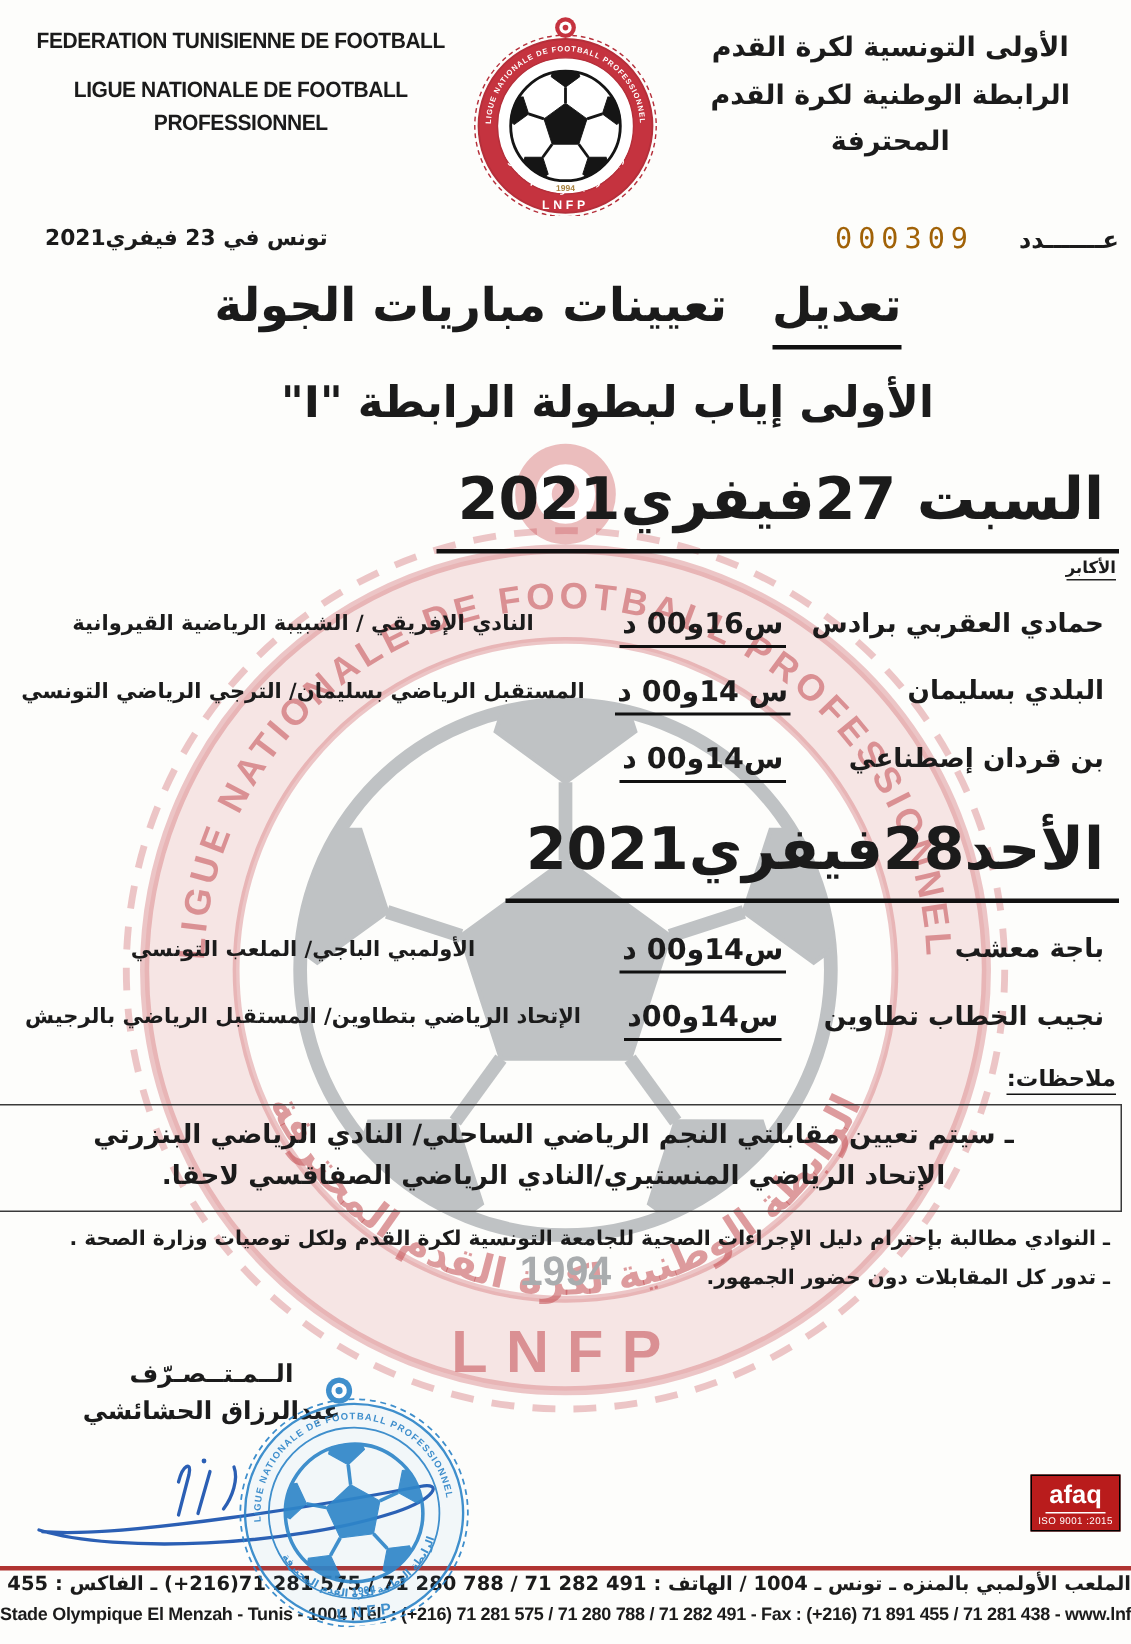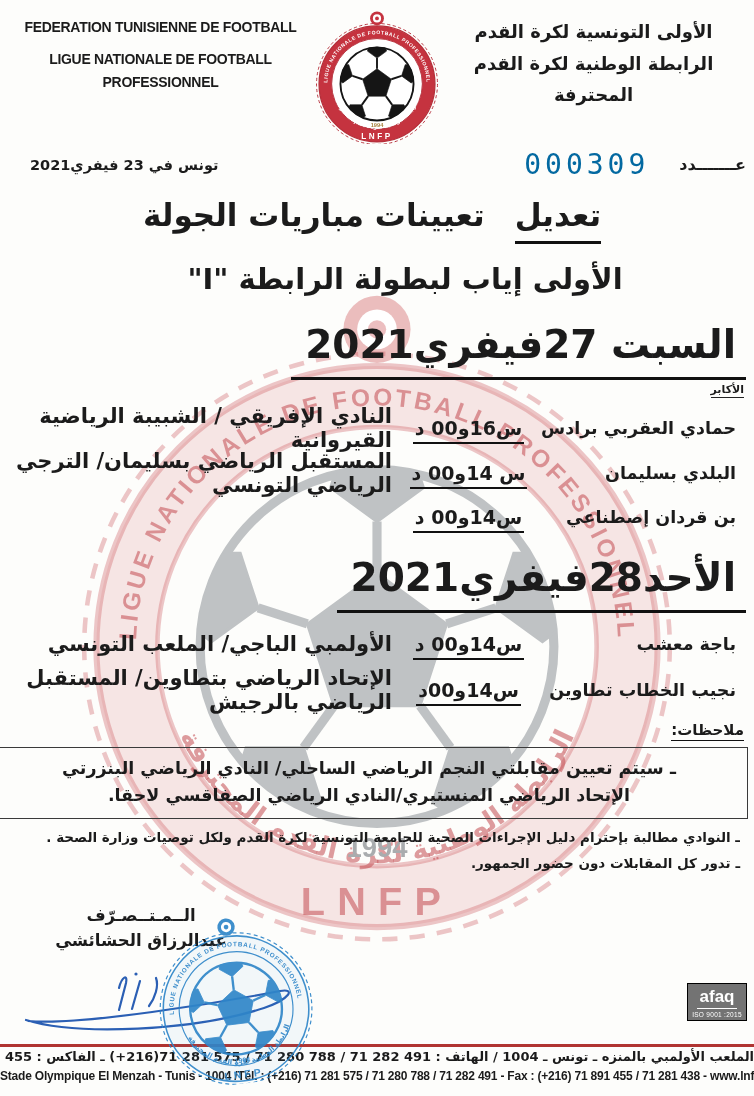--- a/index.html
+++ b/index.html
@@ -22,50 +22,50 @@
   .hdr{display:grid;grid-template-columns:1fr 140px 1fr;align-items:start;padding:10px 14px 0 14px;}
   .hdr-fr{font-family:"Liberation Sans","DejaVu Sans",sans-serif;font-weight:bold;font-size:14px;text-align:center;letter-spacing:-0.3px;line-height:1.5;margin-top:8px;transform:scaleY(1.05);}
   .hdr-fr .l1{margin-bottom:10px;}
   .hdr-ar{font-weight:bold;font-size:18px;text-align:center;line-height:1.75;margin-top:6px;}
   .hdr-logo{display:flex;justify-content:center;}
   
   .subhdr{display:flex;justify-content:space-between;align-items:center;padding:2px 8px 0 30px;margin-top:2px;}
   .place-date{font-weight:bold;font-size:14.5px;}
   .refnum{display:flex;direction:rtl;align-items:center;gap:30px;padding-left:4px;}
   .refnum .lbl{font-weight:bold;font-size:16px;}
-  .refnum .num{font-family:"DejaVu Sans Mono",monospace;font-size:28px;letter-spacing:4px;color:#0369a1;}
+  .refnum .num{font-family:"DejaVu Sans Mono",monospace;font-size:19px;letter-spacing:4px;color:#a16207;}
   
   .title1{direction:rtl;text-align:center;padding-right:10px;margin-top:16px;font-size:31px;font-weight:bold;}
   .title1 .uword{display:inline-block;border-bottom:3.5px solid #111;padding-bottom:8px;margin-left:30px;}
   .title2{direction:rtl;text-align:center;position:relative;left:28px;margin-top:18px;font-size:29px;font-weight:bold;}
   .day-heading{direction:rtl;text-align:right;padding-right:8px;margin-top:26px;}
   .day-heading span{display:inline-block;font-size:39px;font-weight:bold;border-bottom:3.5px solid #111;padding:0 10px 10px 14px;}
   .day2{margin-top:16px;}
   .cat{direction:rtl;text-align:right;padding-right:10px;margin-top:3px;font-size:11px;font-weight:bold;}
   .cat span{border-bottom:1px solid #222;padding-bottom:1px;}
   
   .rows{direction:rtl;margin-top:8px;}
   .mrow{display:grid;grid-template-columns:205px 125px 1fr;align-items:center;height:45px;padding:0 18px 0 12px;}
   .venue{font-weight:bold;font-size:17.5px;text-align:right;}
   .mtime{font-weight:bold;font-size:19px;text-align:center;}
   .mtime span{border-bottom:2.2px solid #111;padding:0 2px 3px 2px;white-space:nowrap;}
-  .fixture{font-weight:bold;font-size:21px;text-align:right;padding-right:14px;}
+  .fixture{font-weight:bold;font-size:14px;text-align:center;padding-right:14px;}
   
   .notes-label{direction:rtl;text-align:right;padding-right:10px;margin-top:10px;font-size:15px;font-weight:bold;}
   .notes-label span{border-bottom:1.6px solid #111;padding-bottom:1px;}
   .boxed{direction:rtl;border:1.3px solid #3a3a3a;margin:8px 6px 0 -10px;padding:7px 16px 9px 16px;font-size:17.5px;font-weight:bold;text-align:center;line-height:1.55;}
   .bullets{direction:rtl;text-align:right;padding:6px 14px 0 30px;font-size:13.5px;font-weight:bold;line-height:1.8;}
   .bullets div{margin-bottom:1px;}
   
   .sig{position:absolute;left:26px;top:906px;width:230px;text-align:center;z-index:3;}
   .sig .role{font-size:16.5px;font-weight:bold;letter-spacing:1px;}
   .sig .name{font-size:16.5px;font-weight:bold;margin-top:6px;}
   .sig-scribble{position:absolute;left:18px;top:968px;z-index:4;}
   .stamp{position:absolute;left:156px;top:916px;z-index:5;transform:rotate(-7deg);opacity:0.92;}
-  .afaq{position:absolute;right:7px;top:983px;width:58px;background:#737373;border:1px solid #000;text-align:center;z-index:3;padding:3px 0 2px 0;}
+  .afaq{position:absolute;right:7px;top:983px;width:58px;background:#b91c1c;border:1px solid #000;text-align:center;z-index:3;padding:3px 0 2px 0;}
   .afaq .brand{color:#fff;font-family:"Liberation Sans","DejaVu Sans",sans-serif;font-weight:bold;font-size:17px;border-bottom:1px solid #fff;display:inline-block;padding:0 3px 1px 3px;}
   .afaq .iso{color:#fff;font-size:6.5px;font-family:"Liberation Sans","DejaVu Sans",sans-serif;margin-top:2px;letter-spacing:0.3px;}
   
   .footline{position:absolute;left:0;top:1044px;width:754px;height:2.5px;background:#b03431;z-index:2;}
   .foot-ar{position:absolute;left:0;top:1049px;width:754px;text-align:center;direction:rtl;font-size:13px;font-weight:bold;z-index:3;white-space:nowrap;}
   .foot-fr{position:absolute;left:0;top:1069px;width:754px;text-align:center;font-family:"Liberation Sans","DejaVu Sans",sans-serif;font-size:12px;font-weight:bold;z-index:3;white-space:nowrap;letter-spacing:-0.2px;}
 </style>
 </head>
 <body>
 

